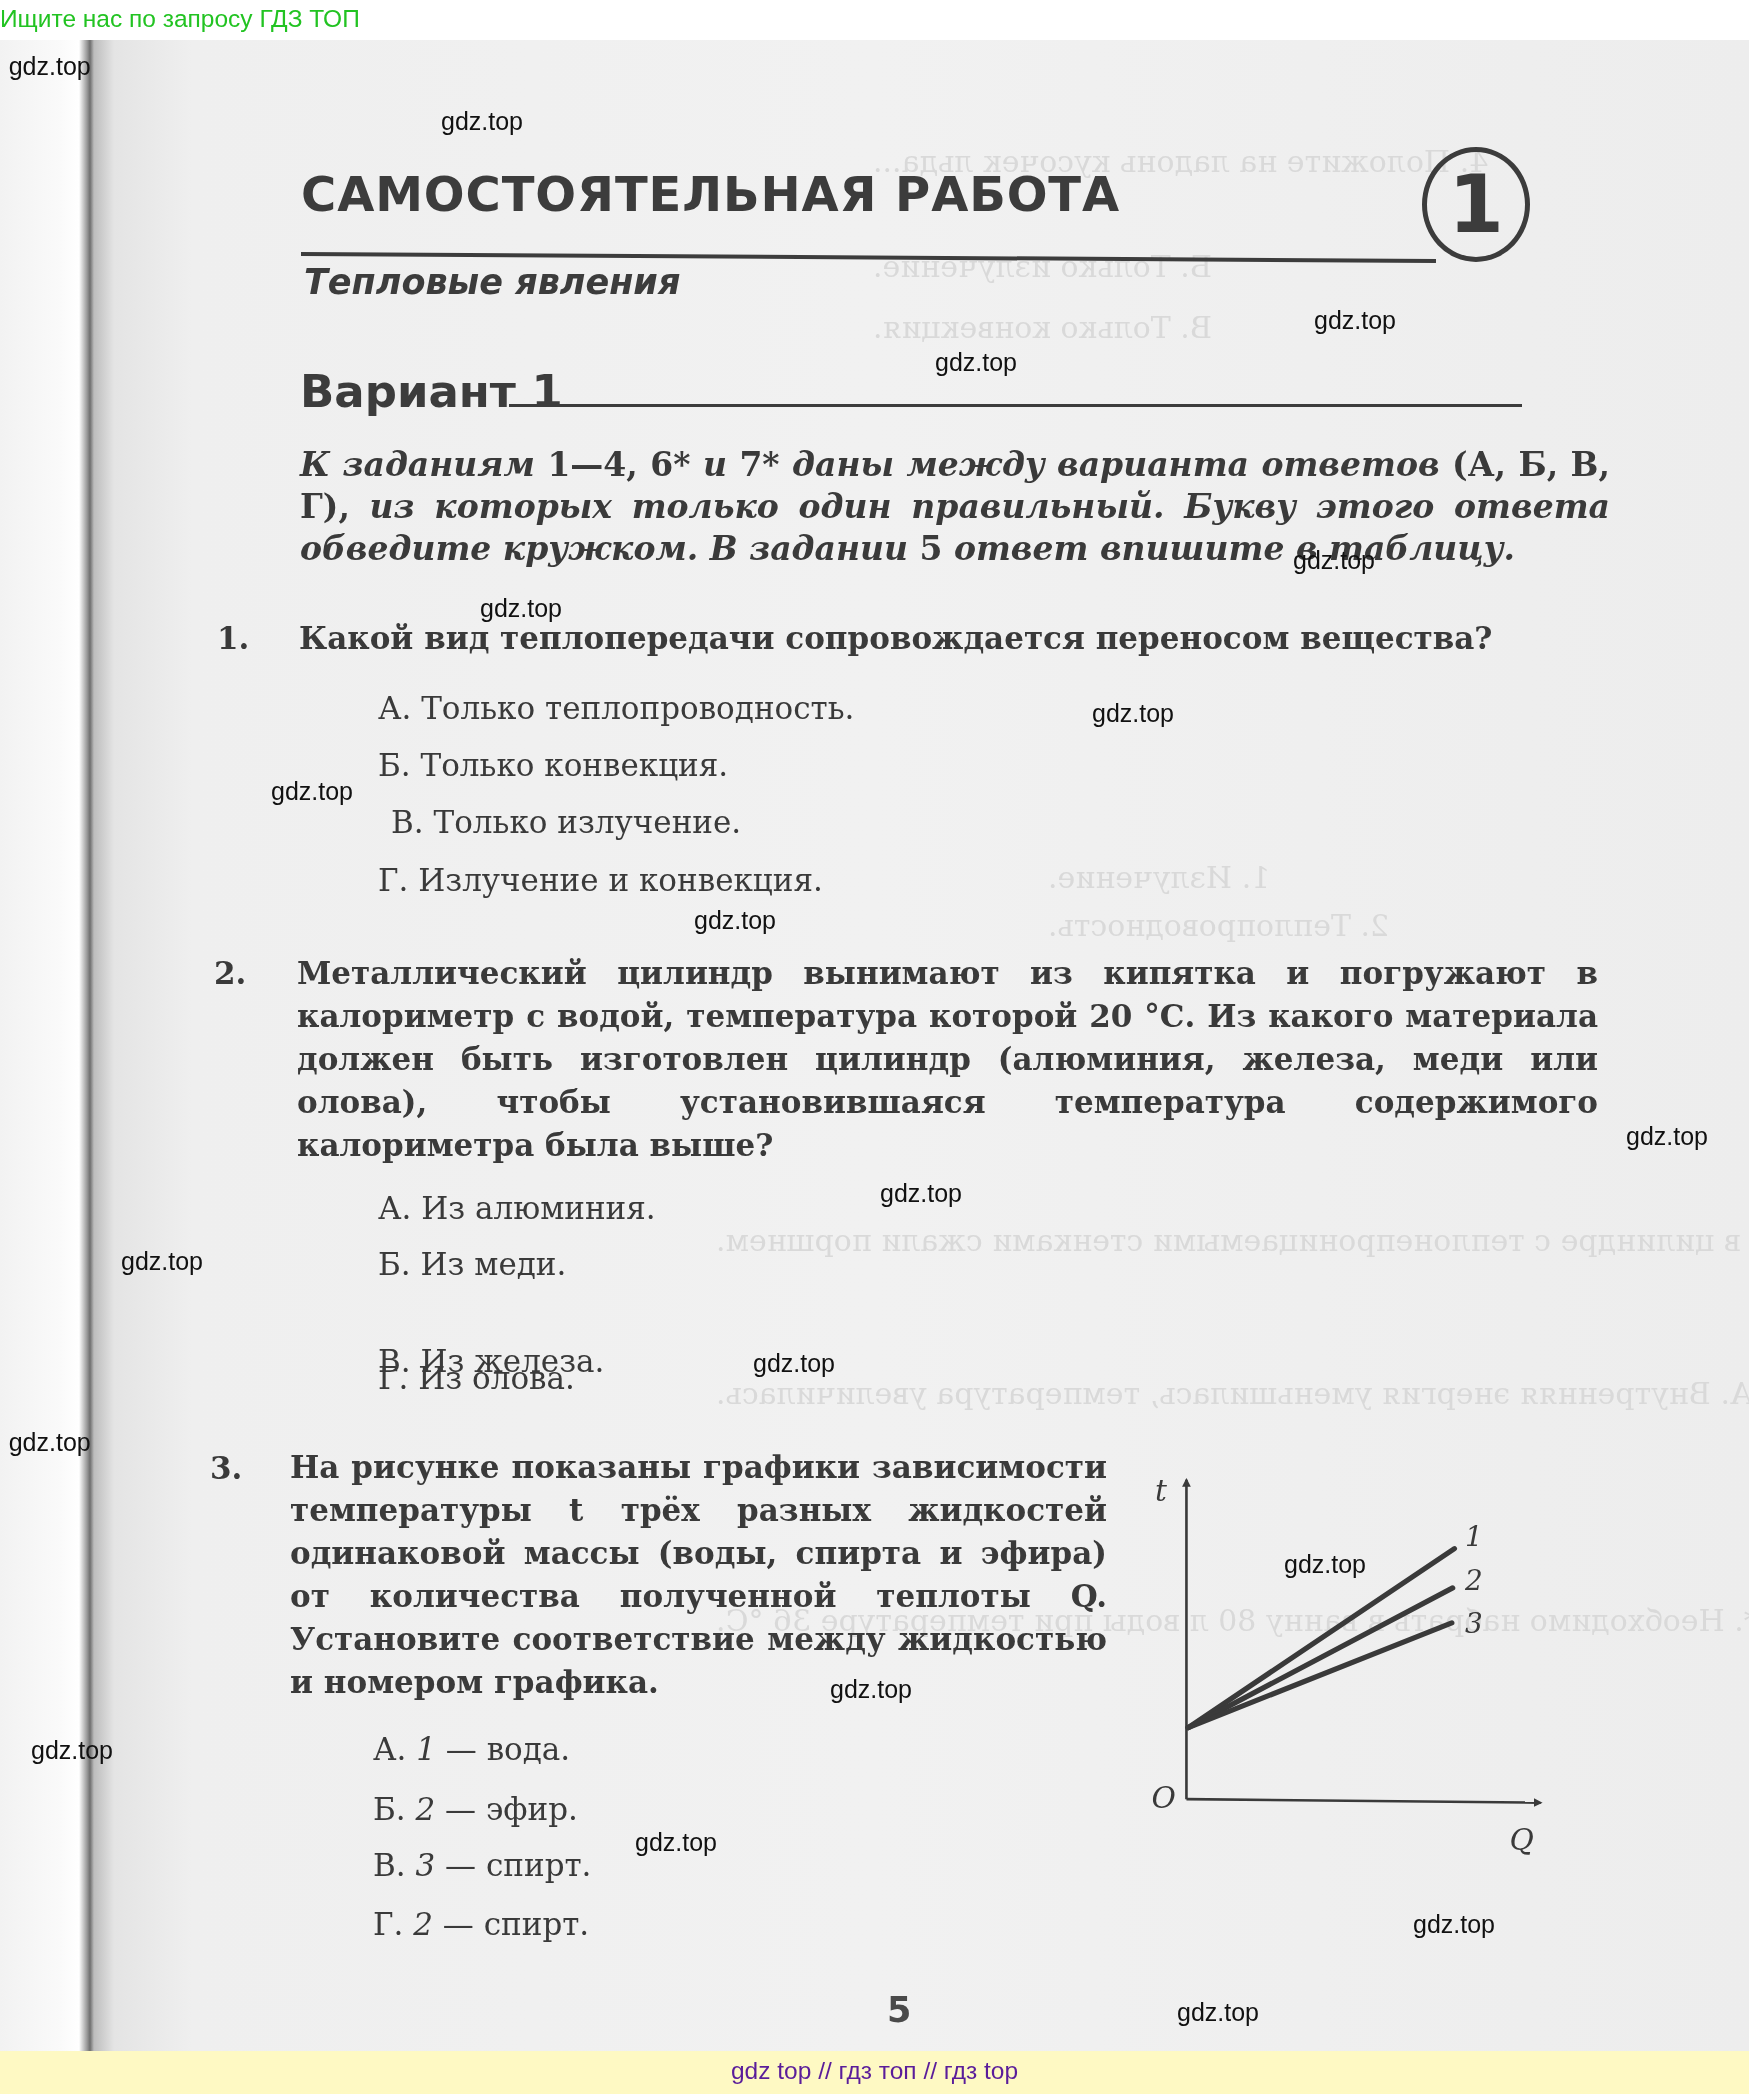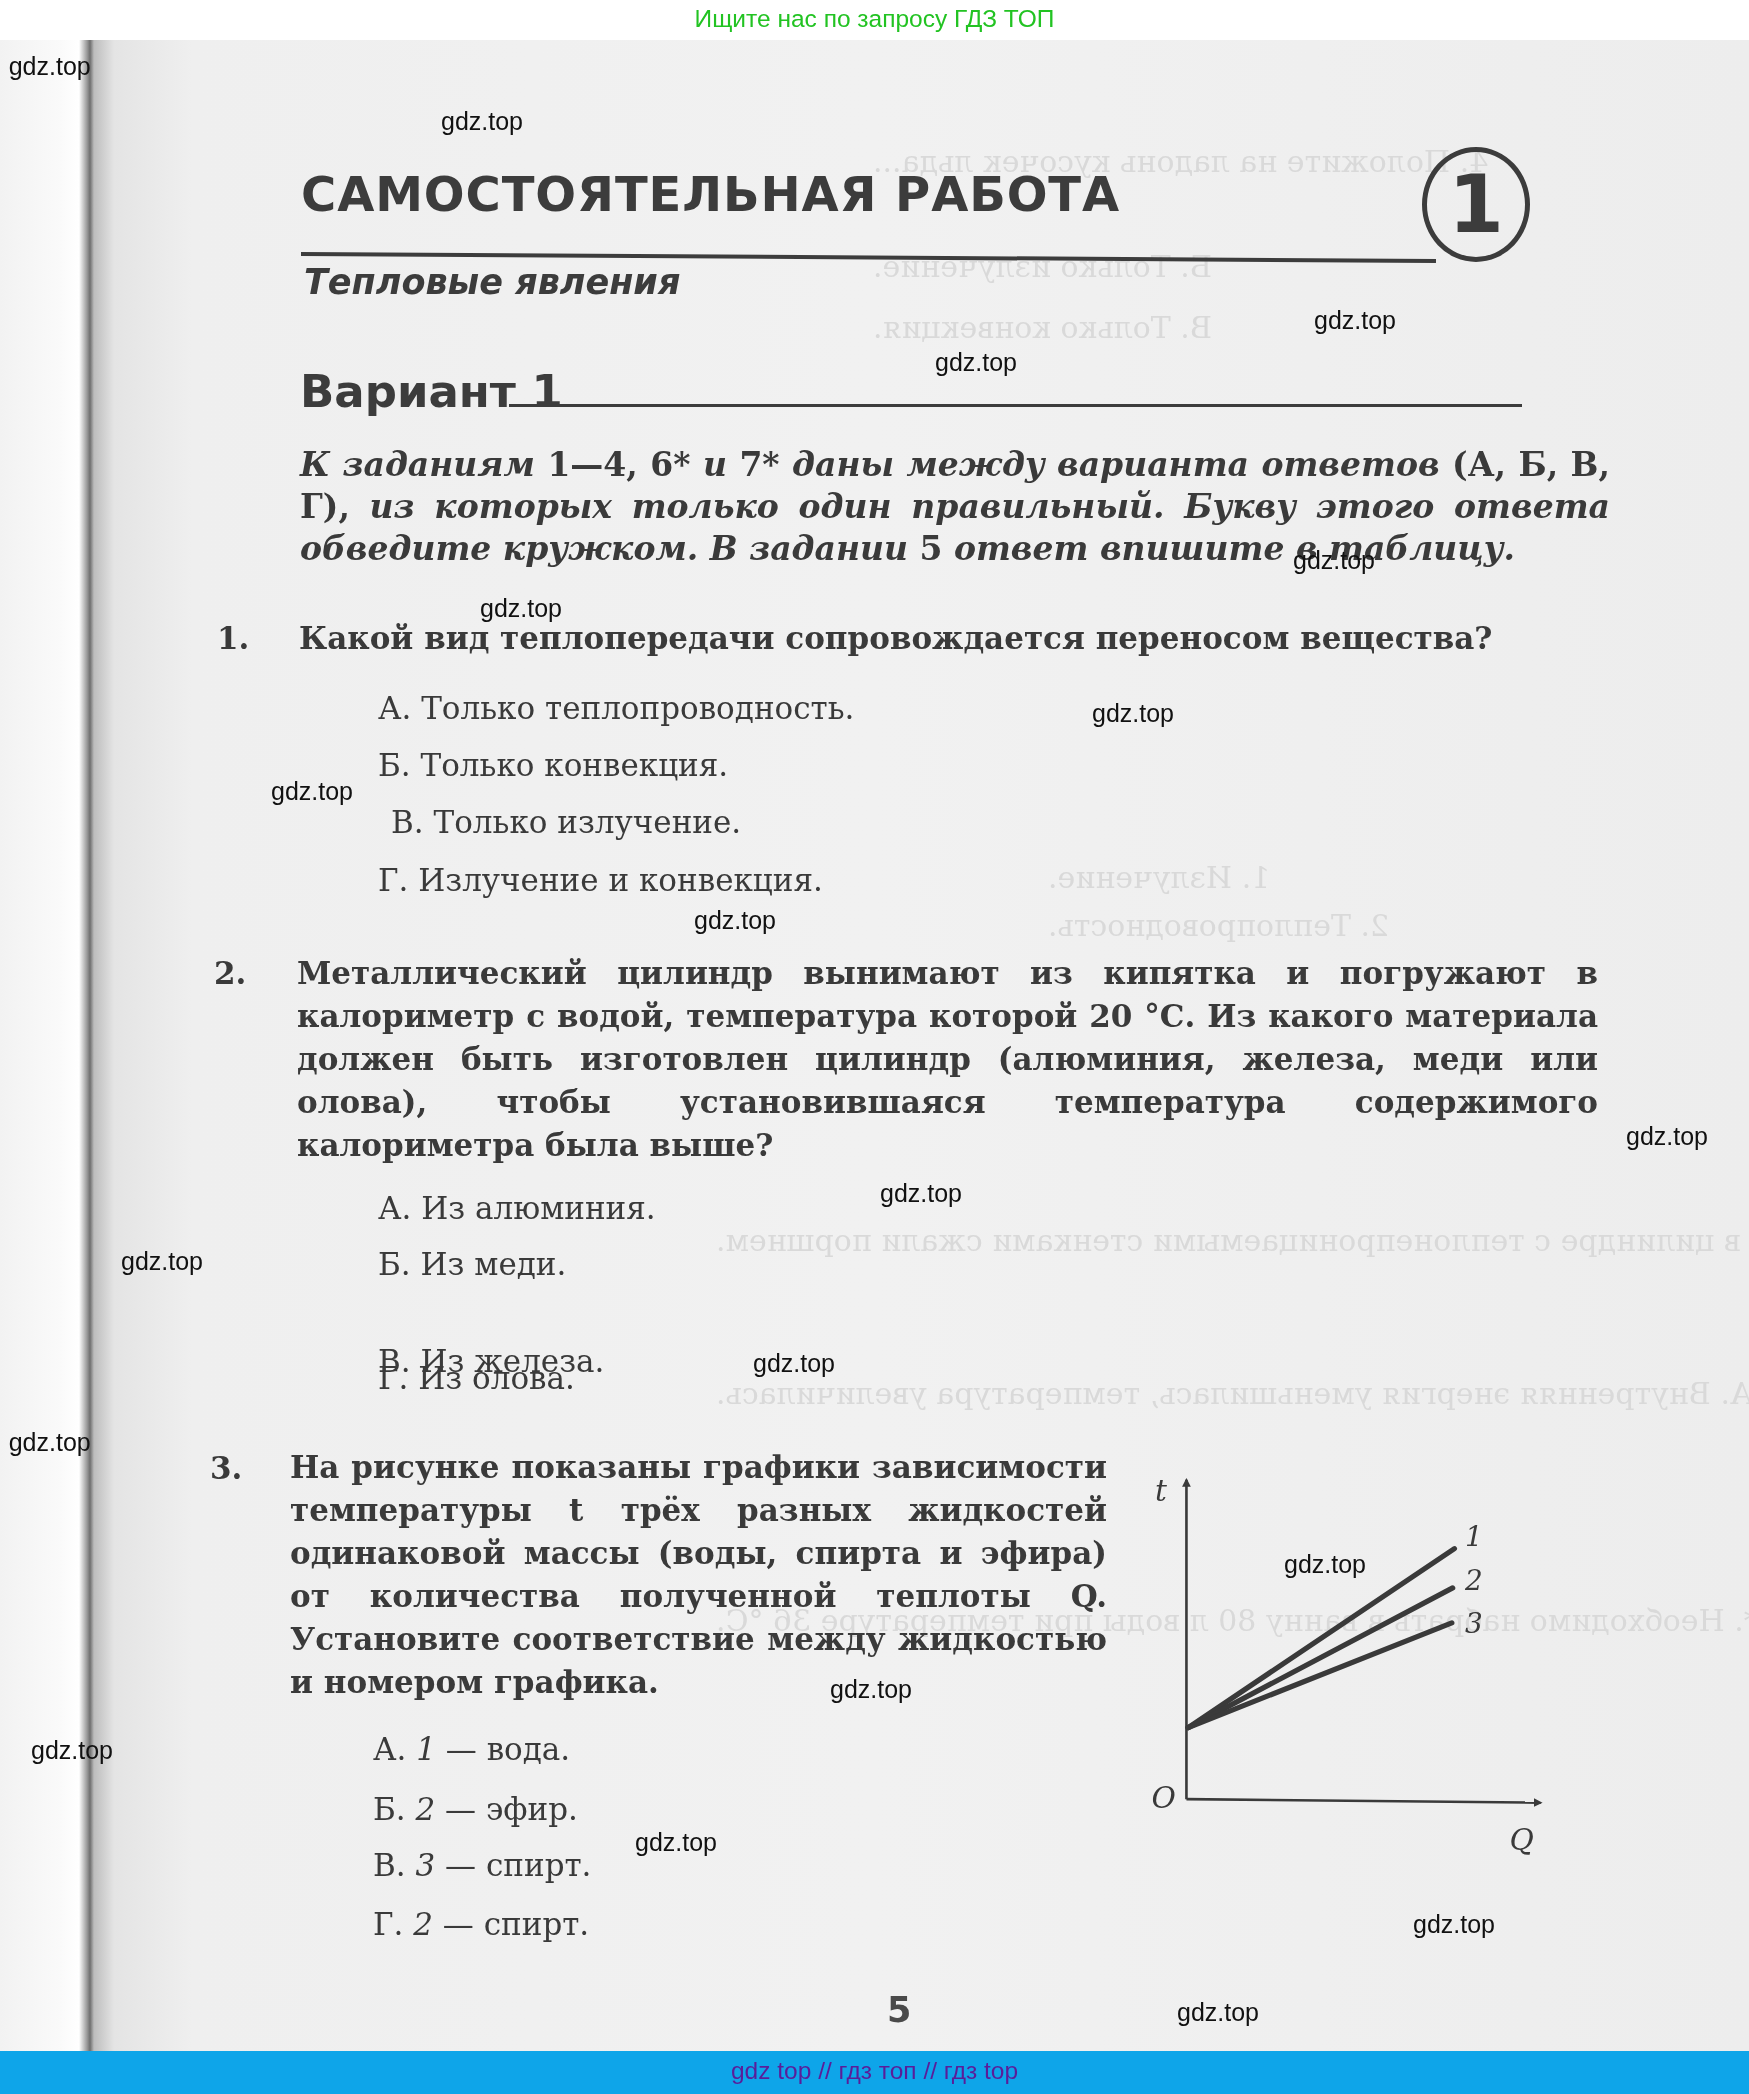--- a/index.html
+++ b/index.html
@@ -3,31 +3,31 @@
 <meta charset="utf-8">
 <style>
   html, body { margin: 0; padding: 0; }
   body {
     width: 1749px; height: 2094px; position: relative; overflow: hidden;
     background: #ffffff;
     font-family: "DejaVu Serif", serif;
   }
   .banner-top {
     position: absolute; left: 0; top: 0; width: 1749px; height: 48px;
-    background: #ffffff; text-align: center;
+    background: #ffffff; 
     font-family: "Liberation Sans", sans-serif; font-size: 24.5px; line-height: 37px;
     color: #22c322;
   }
   .scan {
     position: absolute; left: 0; top: 40px; width: 1749px; height: 2011px;
     background: linear-gradient(90deg, #f2f2f2 0px, #fafafa 61px, #ffffff 79px, #9a9a9a 87px, #6e6e6e 90px, #bdbdbd 94px, #e4e4e4 114px, #efefef 192px, #f1f1f1 873px, #ededed 1749px);
   }
   .banner-bottom {
     position: absolute; left: 0; top: 2051px; width: 1749px; height: 44px;
-    background: #0ea5e9; text-align: center;
+    background: #fef9c3; text-align: center;
     font-family: "Liberation Sans", sans-serif; font-size: 24.5px; line-height: 40px;
     color: #5a1d9a;
   }
   .wm {
     position: absolute; font-family: "Liberation Sans", sans-serif;
     font-size: 25px; color: #111111; white-space: nowrap;
   }
   .title {
     position: absolute; left: 301px; top: 166px;
     font-family: "DejaVu Sans", sans-serif; font-weight: bold;

